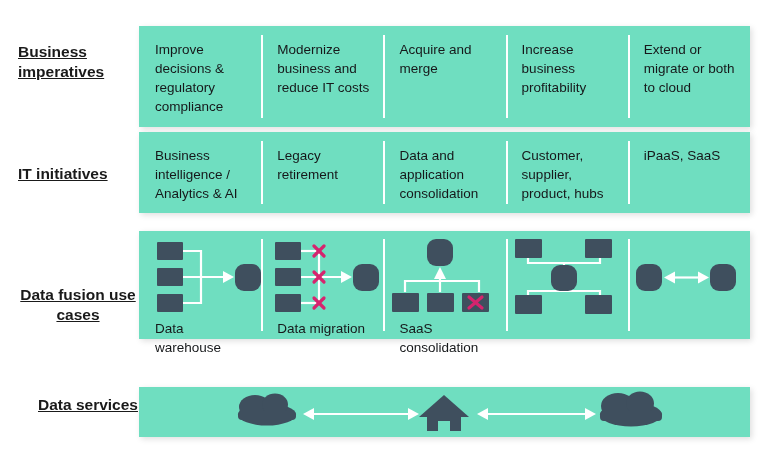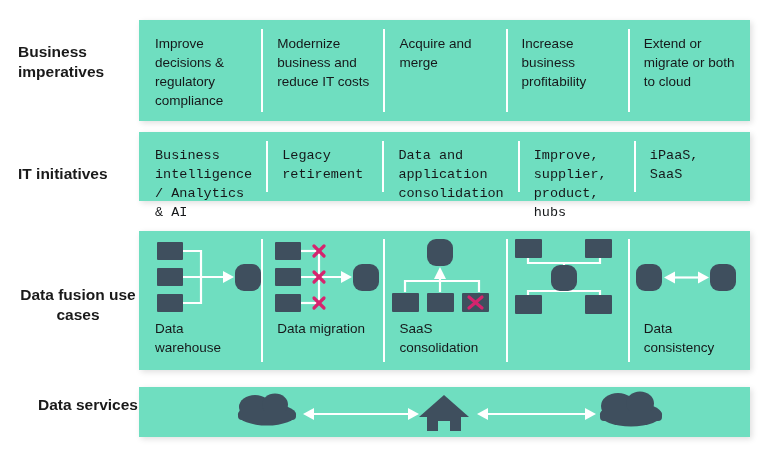--- a/index.html
+++ b/index.html
@@ -13,20 +13,21 @@
   .board{position:absolute;left:0;top:0;width:770px;height:451px;}
 
   .rowlabel{
     position:absolute;
     left:18px;
     font-weight:bold;
     font-size:15.5px;
     line-height:1.28;
     color:#1a1a1a;
     width:120px;
+    text-decoration:underline;
   }
 
   .panel{
     position:absolute;
     left:139px;
     width:611px;
     background:#6fdec0;
     box-shadow:2px 2px 6px rgba(0,0,0,0.13);
     display:flex;
     box-sizing:border-box;
@@ -80,59 +81,59 @@
   .svc-art{position:absolute;left:0;top:0;width:100%;height:100%;}
 
   svg{display:block;}
 </style>
 </head>
 <body>
 
 <div class="board">
 
   <div class="rowlabel" style="top:42px;">Business imperatives</div>
-  <div class="panel" style="top:20px;height:101px;justify-content:center;">
+  <div class="panel" style="top:26px;height:101px;justify-content:center;">
     <div class="cell">
       <div class="celltext">Improve decisions &amp; regulatory compliance</div>
     </div>
     <div class="cell">
       <div class="celltext">Modernize business and reduce IT costs</div>
     </div>
     <div class="cell">
       <div class="celltext">Acquire and merge</div>
     </div>
     <div class="cell">
       <div class="celltext">Increase business profitability</div>
     </div>
     <div class="cell">
       <div class="celltext">Extend or migrate or both to cloud</div>
     </div>
   </div>
 
   <div class="rowlabel" style="top:164px;">IT initiatives</div>
-  <div class="panel" style="top:132px;height:69px;font-family:Liberation Mono, monospace;">
+  <div class="panel" style="top:132px;height:81px;">
     <div class="cell">
       <div class="celltext">Business intelligence / Analytics &amp; AI</div>
     </div>
     <div class="cell">
       <div class="celltext">Legacy retirement</div>
     </div>
     <div class="cell">
       <div class="celltext">Data and application consolidation</div>
     </div>
     <div class="cell">
-      <div class="celltext">Improve, supplier, product, hubs</div>
+      <div class="celltext">Customer, supplier, product, hubs</div>
     </div>
     <div class="cell">
       <div class="celltext">iPaaS, SaaS</div>
     </div>
   </div>
 
   <div class="rowlabel" style="top:285px;text-align:center;">Data fusion use cases</div>
-  <div class="panel" style="top:231px;height:139px;">
+  <div class="panel" style="top:231px;height:108px;">
 
     <div class="ucell">
       <svg class="uc-art" viewBox="0 0 122 80" preserveAspectRatio="xMinYMin meet">
         <g stroke="#ffffff" stroke-width="2.2" fill="none">
           <path d="M42 14 H62 V40"></path>
           <path d="M42 40 H88"></path>
           <path d="M42 66 H62 V40"></path>
         </g>
         <rect x="18" y="5" width="26" height="18" rx="1" fill="#3f4f5e"></rect>
         <rect x="18" y="31" width="26" height="18" rx="1" fill="#3f4f5e"></rect>
@@ -212,21 +213,20 @@
     <div class="ucell">
       <svg class="uc-art" viewBox="0 0 122 80" preserveAspectRatio="xMinYMin meet">
         <rect x="8" y="27" width="26" height="27" rx="9" fill="#3f4f5e"></rect>
         <rect x="82" y="27" width="26" height="27" rx="9" fill="#3f4f5e"></rect>
         <g>
           <path d="M43 40.5 H74" stroke="#ffffff" stroke-width="2.2" fill="none"></path>
           <polygon points="47,34.5 36,40.5 47,46.5" fill="#ffffff"></polygon>
           <polygon points="70,34.5 81,40.5 70,46.5" fill="#ffffff"></polygon>
         </g>
       </svg>
-      <div class="uc-label">Data consistency</div>
     </div>
   </div>
 
   <div class="rowlabel" style="top:395px;margin-left:20px;">Data services</div>
   <div class="panel" style="top:387px;height:50px;">
     <svg class="svc-art" viewBox="0 0 611 50" preserveAspectRatio="none">
 
       <g fill="#3f4f5e">
         <ellipse cx="128" cy="27.5" rx="29" ry="11"></ellipse>
         <ellipse cx="116" cy="20" rx="16" ry="12"></ellipse>

